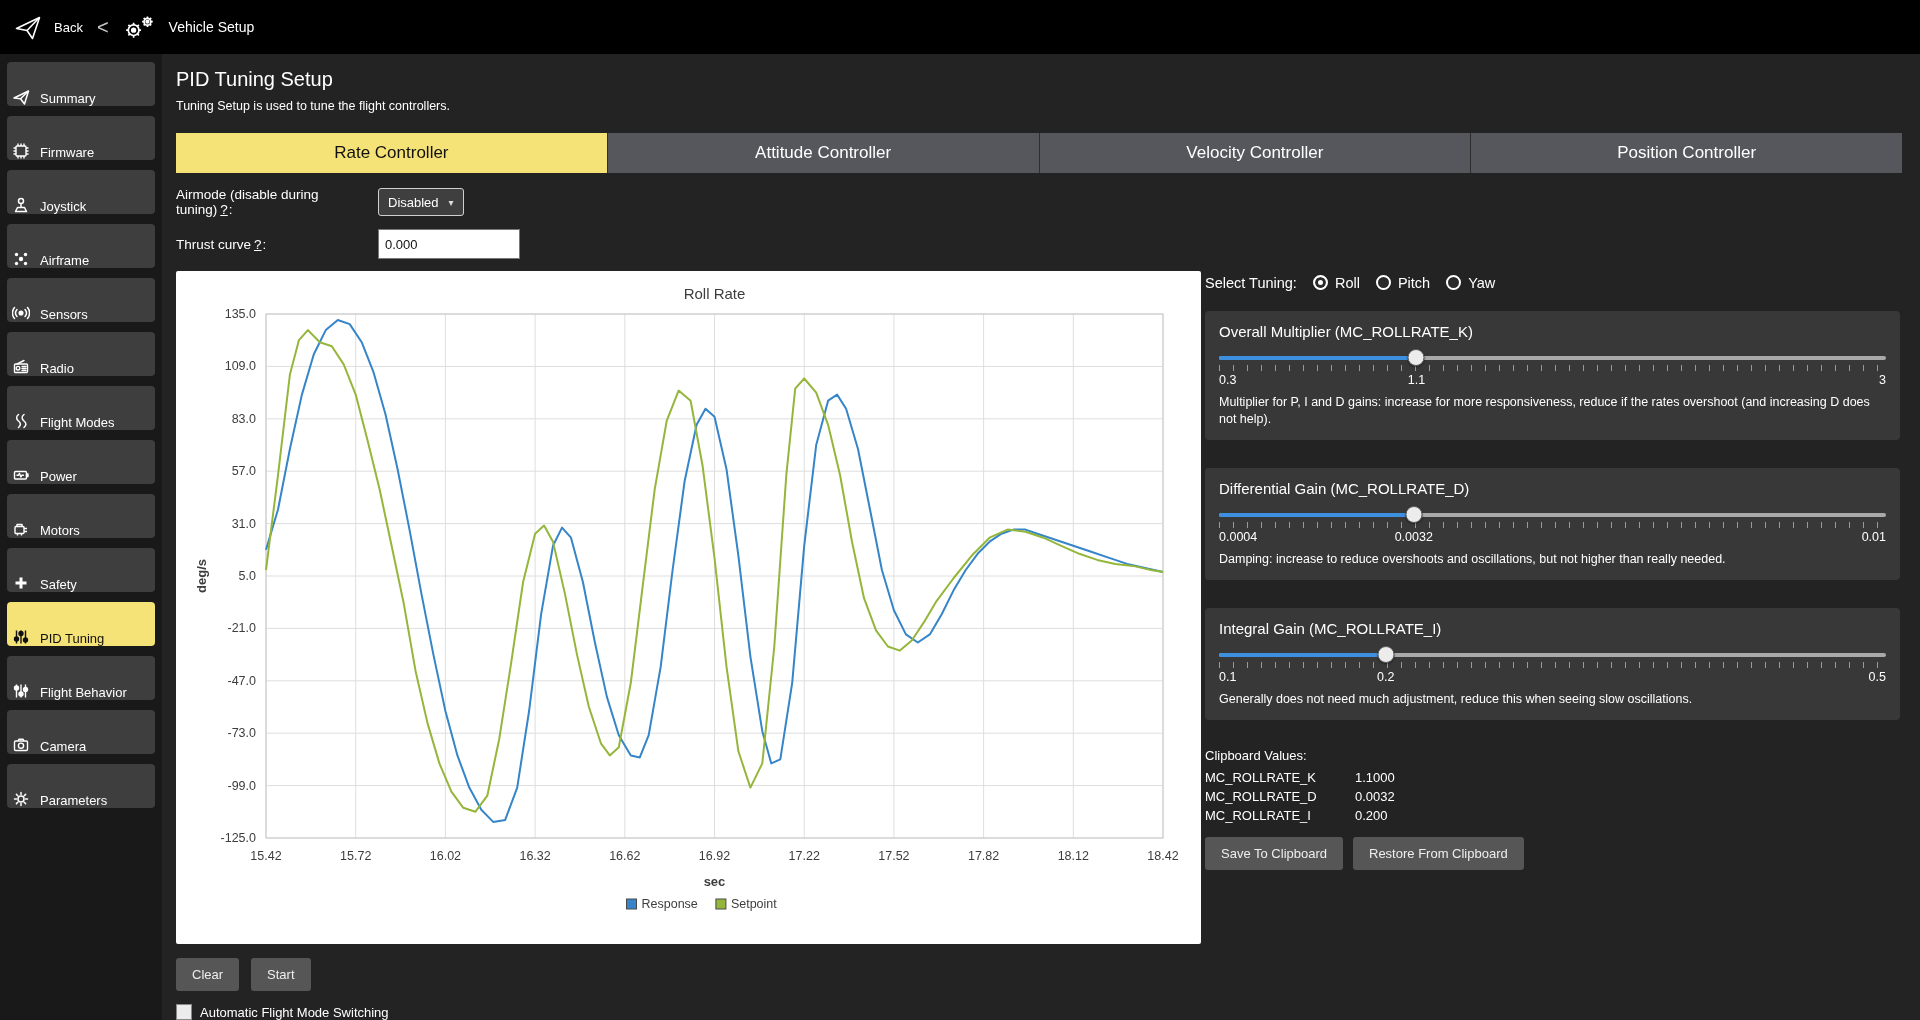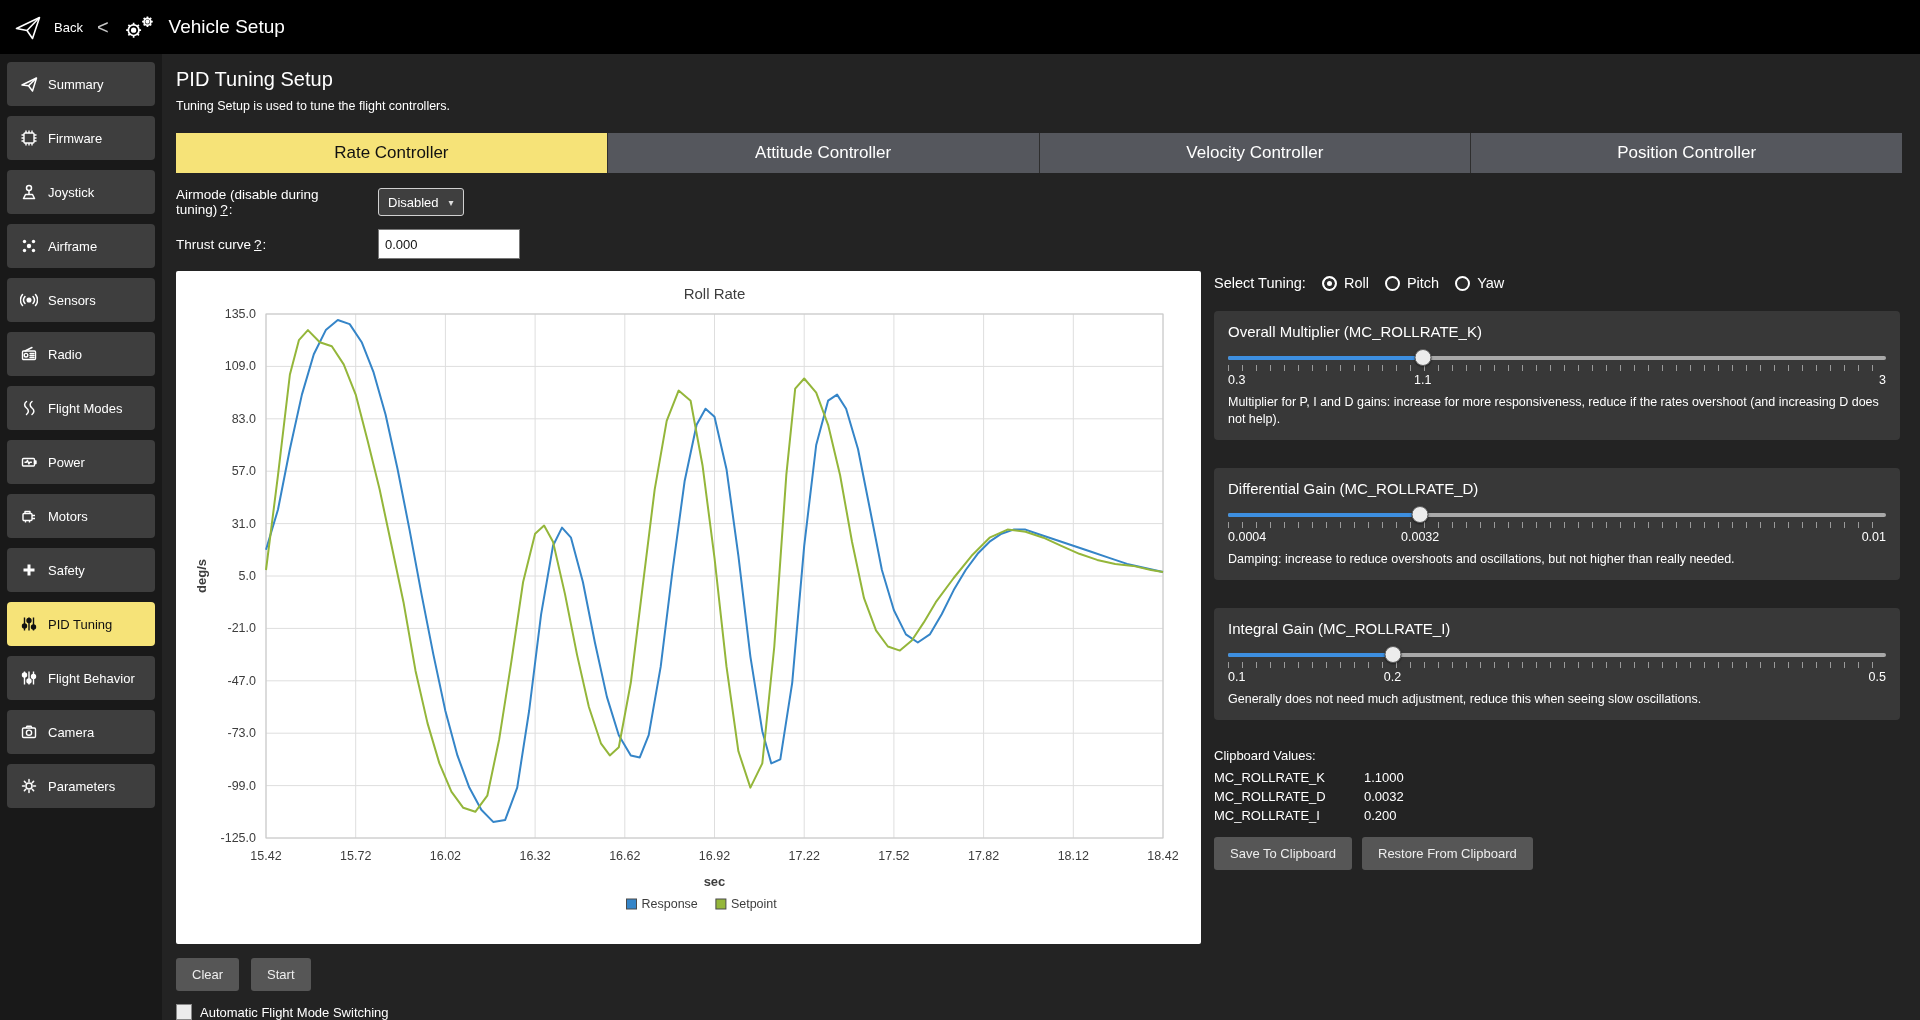--- a/index.html
+++ b/index.html
@@ -1,23 +1,23 @@
 <!DOCTYPE html>
 <html><head>
 <meta charset="utf-8">
 <style>
   *{box-sizing:border-box;margin:0;padding:0}
   html,body{width:1920px;height:1020px;background:#232323;font-family:"Liberation Sans","DejaVu Sans",sans-serif;color:#fff;overflow:hidden}
   .topbar{height:54px;background:#000;display:flex;align-items:center;padding:0 14px;gap:12px}
   .topbar .back{font-size:13px;color:#fff}
   .topbar .chev{font-size:20px;color:#c8c8c8;margin:0 2px}
-  .topbar .title{font-size:19px}
+  .topbar .title{font-size:14px}
   .layout{display:flex;height:966px}
   .sidebar{width:162px;background:#191919;padding:8px 0;display:flex;flex-direction:column;gap:10px;align-items:center}
-  .side-item{width:148px;height:44px;background:#3e3e3e;border-radius:4px;display:flex;align-items:center;gap:9px;padding:0 12px;font-size:13px;cursor:pointer;flex:0 0 auto;color:#fff}
+  .side-item{width:148px;height:44px;background:#3e3e3e;border-radius:4px;display:flex;align-items:flex-end;gap:9px;padding:0 4px;font-size:13px;cursor:pointer;flex:0 0 auto;color:#fff}
   .side-item.active{background:#f6e378;color:#111}
   .side-item .icon{width:20px;display:flex;justify-content:center}
   .main{flex:1;padding:6px 18px 0 14px;display:flex;flex-direction:column}
   h1{font-size:20px;font-weight:500;margin:8px 0 8px}
   .subtitle{font-size:12.5px;margin-bottom:20px}
   .tabs{display:flex;height:40px;margin-bottom:14px}
   .tab{flex:1;display:flex;align-items:center;justify-content:center;background:#55575d;font-size:17px;color:#fff;cursor:pointer;border-right:1px solid #2e2e2e}
   .tab:last-child{border-right:none}
   .tab.active{background:#f6e378;color:#111}
   .form-row{display:flex;align-items:center;margin-bottom:12px;font-size:13.5px}
@@ -25,23 +25,23 @@
   .help{text-decoration:underline;margin:0 1px 0 3px;cursor:pointer}
   .dropdown{background:#3f3f3f;border:1px solid #d0d0d0;border-radius:3px;height:28px;display:inline-flex;align-items:center;gap:10px;padding:0 9px;font-size:13px;cursor:pointer}
   .caret{font-size:10px;color:#ddd}
   .text-input{width:142px;height:30px;background:#fff;border:1px solid #777;color:#111;font-size:13px;padding:0 6px;font-family:inherit}
   .content-row{display:flex;align-items:flex-start}
   .chart-panel{width:1025px;height:673px;background:#fff;border-radius:2px;flex:0 0 auto}
   .chart-panel text{fill:#3d3d3d}
   .chart-panel .tick{font-size:12.5px}
   .chart-panel .ctitle{font-size:15px}
   .chart-panel .alabel{font-size:13px;font-weight:bold}
-  .right-col{flex:1;margin-left:13px;padding-right:2px}
+  .right-col{flex:1;margin-left:4px;padding-right:2px}
   .select-tuning{display:flex;align-items:center;gap:16px;font-size:14.5px;margin:4px 0 20px}
-  .radio{display:flex;align-items:center;gap:7px;cursor:pointer;font-size:14.5px}
+  .radio{display:flex;gap:7px;cursor:pointer;font-size:14.5px}
   .rdot{width:15px;height:15px;border-radius:50%;background:#2a2a2a;border:2px solid #fff;flex:0 0 auto}
   .radio.active .rdot{background:#fff;box-shadow:inset 0 0 0 3px #2a2a2a}
   .gain-card{background:#383838;border-radius:4px;padding:12px 14px;margin-bottom:28px}
   .gain-card h3{font-size:15px;font-weight:400;margin-bottom:16px}
   .slider{position:relative;margin-bottom:2px}
   .track{position:relative;height:4px;background:#a9a9a9;border-radius:2px}
   .fill{position:absolute;left:0;top:0;height:4px;background:#3d8fe0;border-radius:2px}
   .handle{position:absolute;top:-7px;width:17px;height:17px;border-radius:50%;background:#ececec;border:1px solid #5a5a5a;transform:translateX(-50%);box-shadow:0 1px 2px rgba(0,0,0,.5);cursor:pointer}
   .ticks{height:6px;margin-top:5px;background:repeating-linear-gradient(to right,#9a9a9a 0,#9a9a9a 1px,transparent 1px,transparent 14px)}
   .range-labels{position:relative;height:17px;font-size:12.5px;margin-top:2px}

